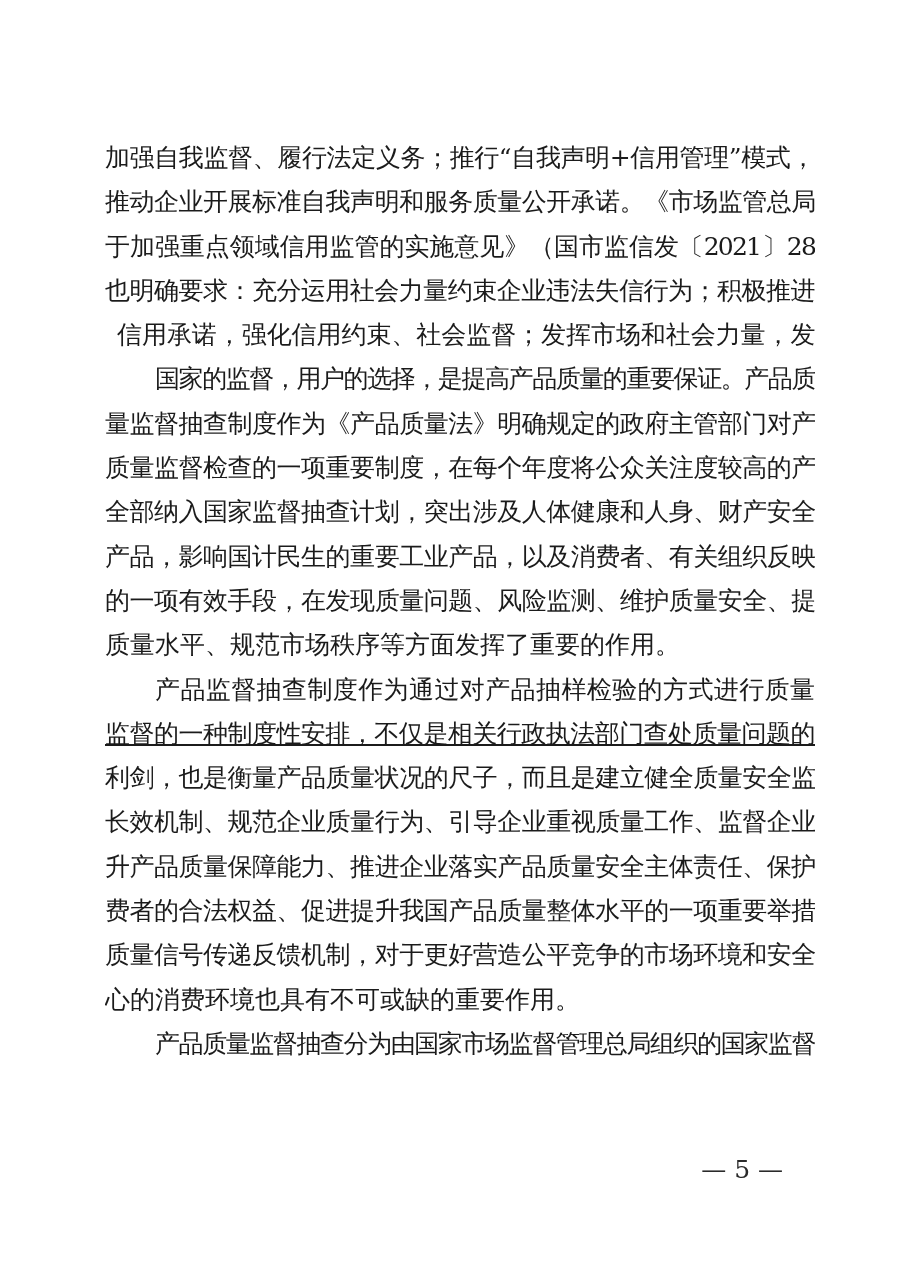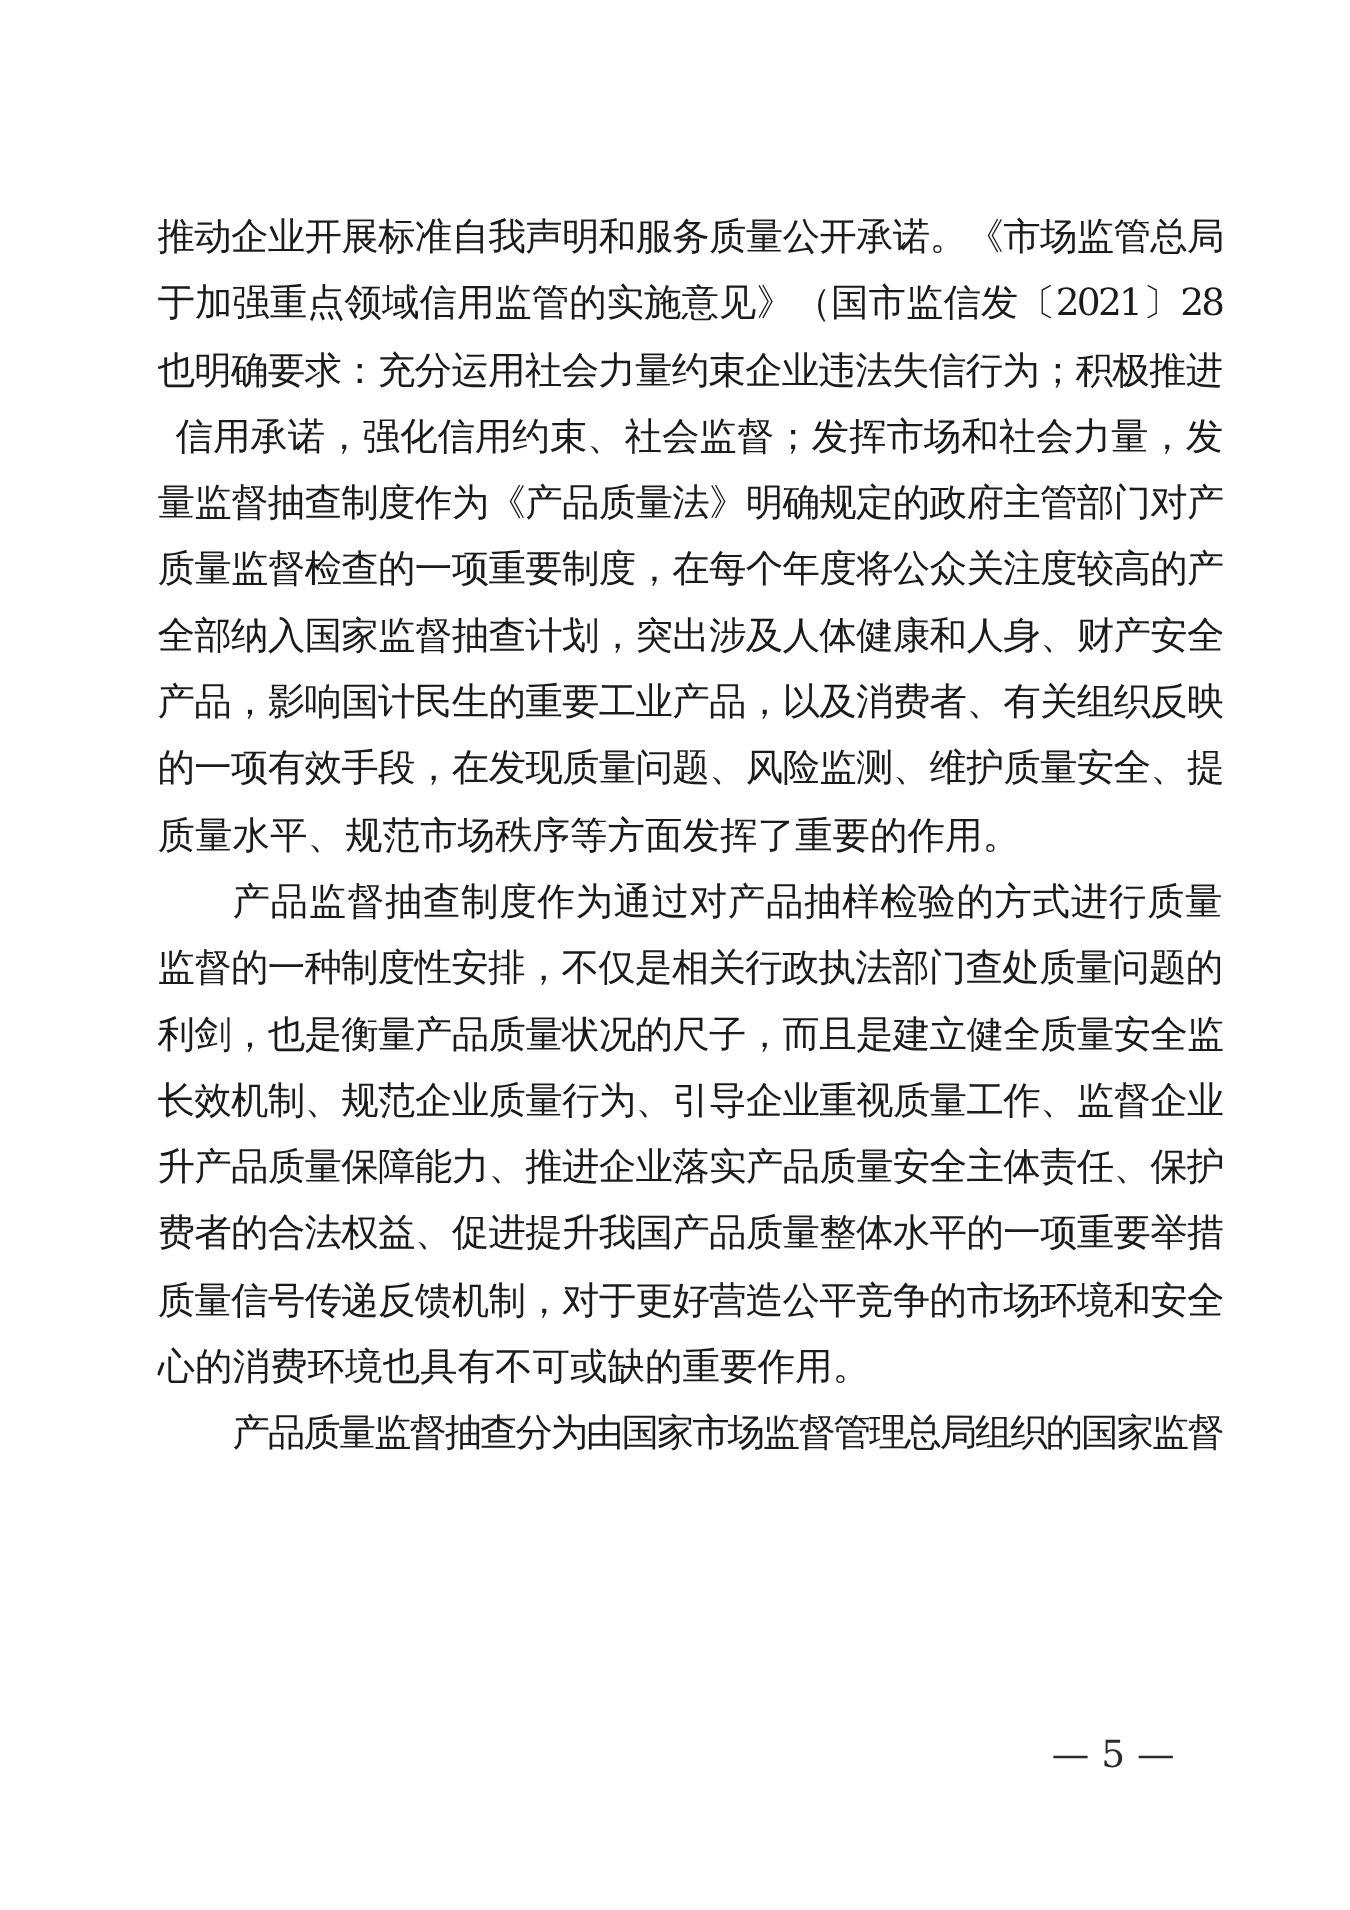--- a/index.html
+++ b/index.html
@@ -49,32 +49,34 @@
     padding-right: 32px;
     box-sizing: border-box;
     color: #2a2a2a;
   }
 </style>
 </head>
 <body>
 
 <div class="page">
   <div class="doc-body" id="doc-body">
+      <div class="doc-line fill" style="letter-spacing: -0.4px;">加强自我监督、履行法定义务；推行“自我声明+信用管理”模式，</div>
       <div class="doc-line fill" style="letter-spacing: -1.33px;">推动企业开展标准自我声明和服务质量公开承诺。《市场监管总局关</div>
       <div class="doc-line fill" style="letter-spacing: -1.82px;">于加强重点领域信用监管的实施意见》（国市监信发〔2021〕28号）</div>
       <div class="doc-line fill" style="letter-spacing: -0.52px;">也明确要求：充分运用社会力量约束企业违法失信行为；积极推进</div>
       <div class="doc-line fill" style="letter-spacing: -0.52px; margin-left: 12px;">信用承诺，强化信用约束、社会监督；发挥市场和社会力量，发挥</div>
+      <div class="doc-line fill indent" style="letter-spacing: -1.43px;">国家的监督，用户的选择，是提高产品质量的重要保证。产品质</div>
       <div class="doc-line fill" style="letter-spacing: -1.33px;">量监督抽查制度作为《产品质量法》明确规定的政府主管部门对产品</div>
       <div class="doc-line fill" style="letter-spacing: -1.33px;">质量监督检查的一项重要制度，在每个年度将公众关注度较高的产品</div>
       <div class="doc-line fill" style="letter-spacing: -1.33px;">全部纳入国家监督抽查计划，突出涉及人体健康和人身、财产安全的</div>
       <div class="doc-line fill" style="letter-spacing: -1.33px;">产品，影响国计民生的重要工业产品，以及消费者、有关组织反映有</div>
       <div class="doc-line fill" style="letter-spacing: -1.33px;">的一项有效手段，在发现质量问题、风险监测、维护质量安全、提高</div>
       <div class="doc-line">质量水平、规范市场秩序等方面发挥了重要的作用。</div>
       <div class="doc-line fill indent">产品监督抽查制度作为通过对产品抽样检验的方式进行质量</div>
-      <div class="doc-line fill" style="letter-spacing: -0.52px;">监督的一种制度性安排，不仅是相关行政执法部门查处质量问题的</div>
+      <div class="doc-line fill" style="letter-spacing: -0.52px; text-decoration: underline;">监督的一种制度性安排，不仅是相关行政执法部门查处质量问题的</div>
       <div class="doc-line fill" style="letter-spacing: -1.33px;">利剑，也是衡量产品质量状况的尺子，而且是建立健全质量安全监管</div>
       <div class="doc-line fill" style="letter-spacing: -1.33px;">长效机制、规范企业质量行为、引导企业重视质量工作、监督企业提</div>
       <div class="doc-line fill" style="letter-spacing: -1.33px;">升产品质量保障能力、推进企业落实产品质量安全主体责任、保护消</div>
       <div class="doc-line fill" style="letter-spacing: -1.33px;">费者的合法权益、促进提升我国产品质量整体水平的一项重要举措和</div>
       <div class="doc-line fill" style="letter-spacing: -1.33px;">质量信号传递反馈机制，对于更好营造公平竞争的市场环境和安全放</div>
       <div class="doc-line">心的消费环境也具有不可或缺的重要作用。</div>
       <div class="doc-line fill indent" style="letter-spacing: -1.43px;">产品质量监督抽查分为由国家市场监督管理总局组织的国家监督</div>
     </div>
   <div class="page-number">
     <span>— 5 —</span>

